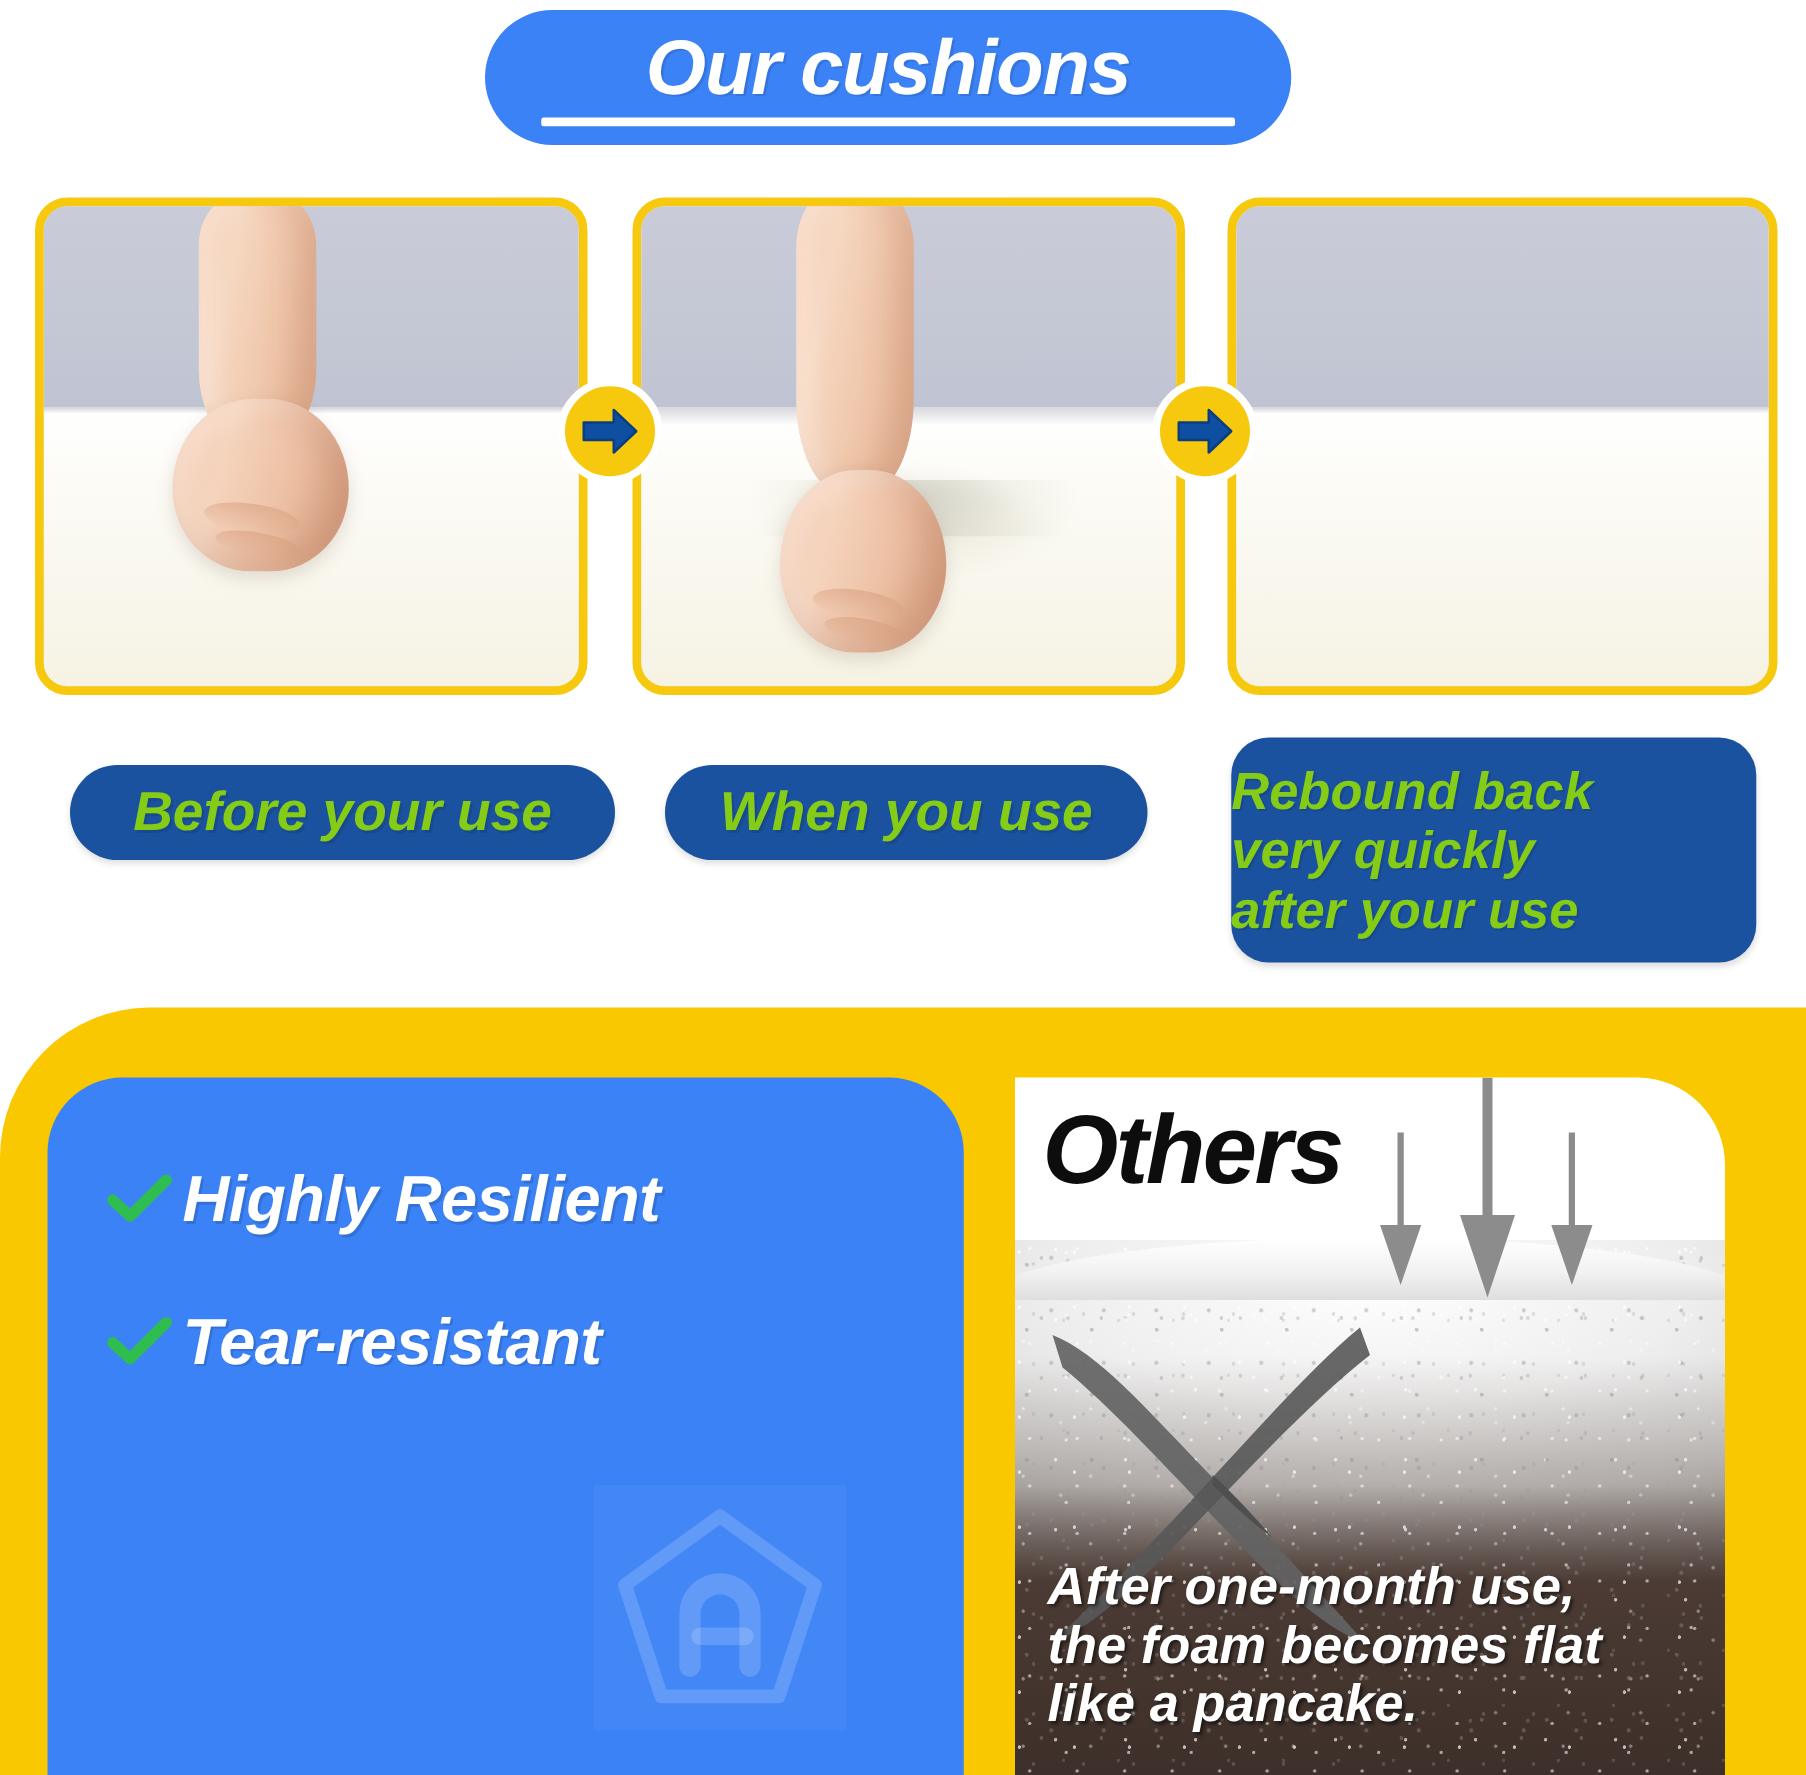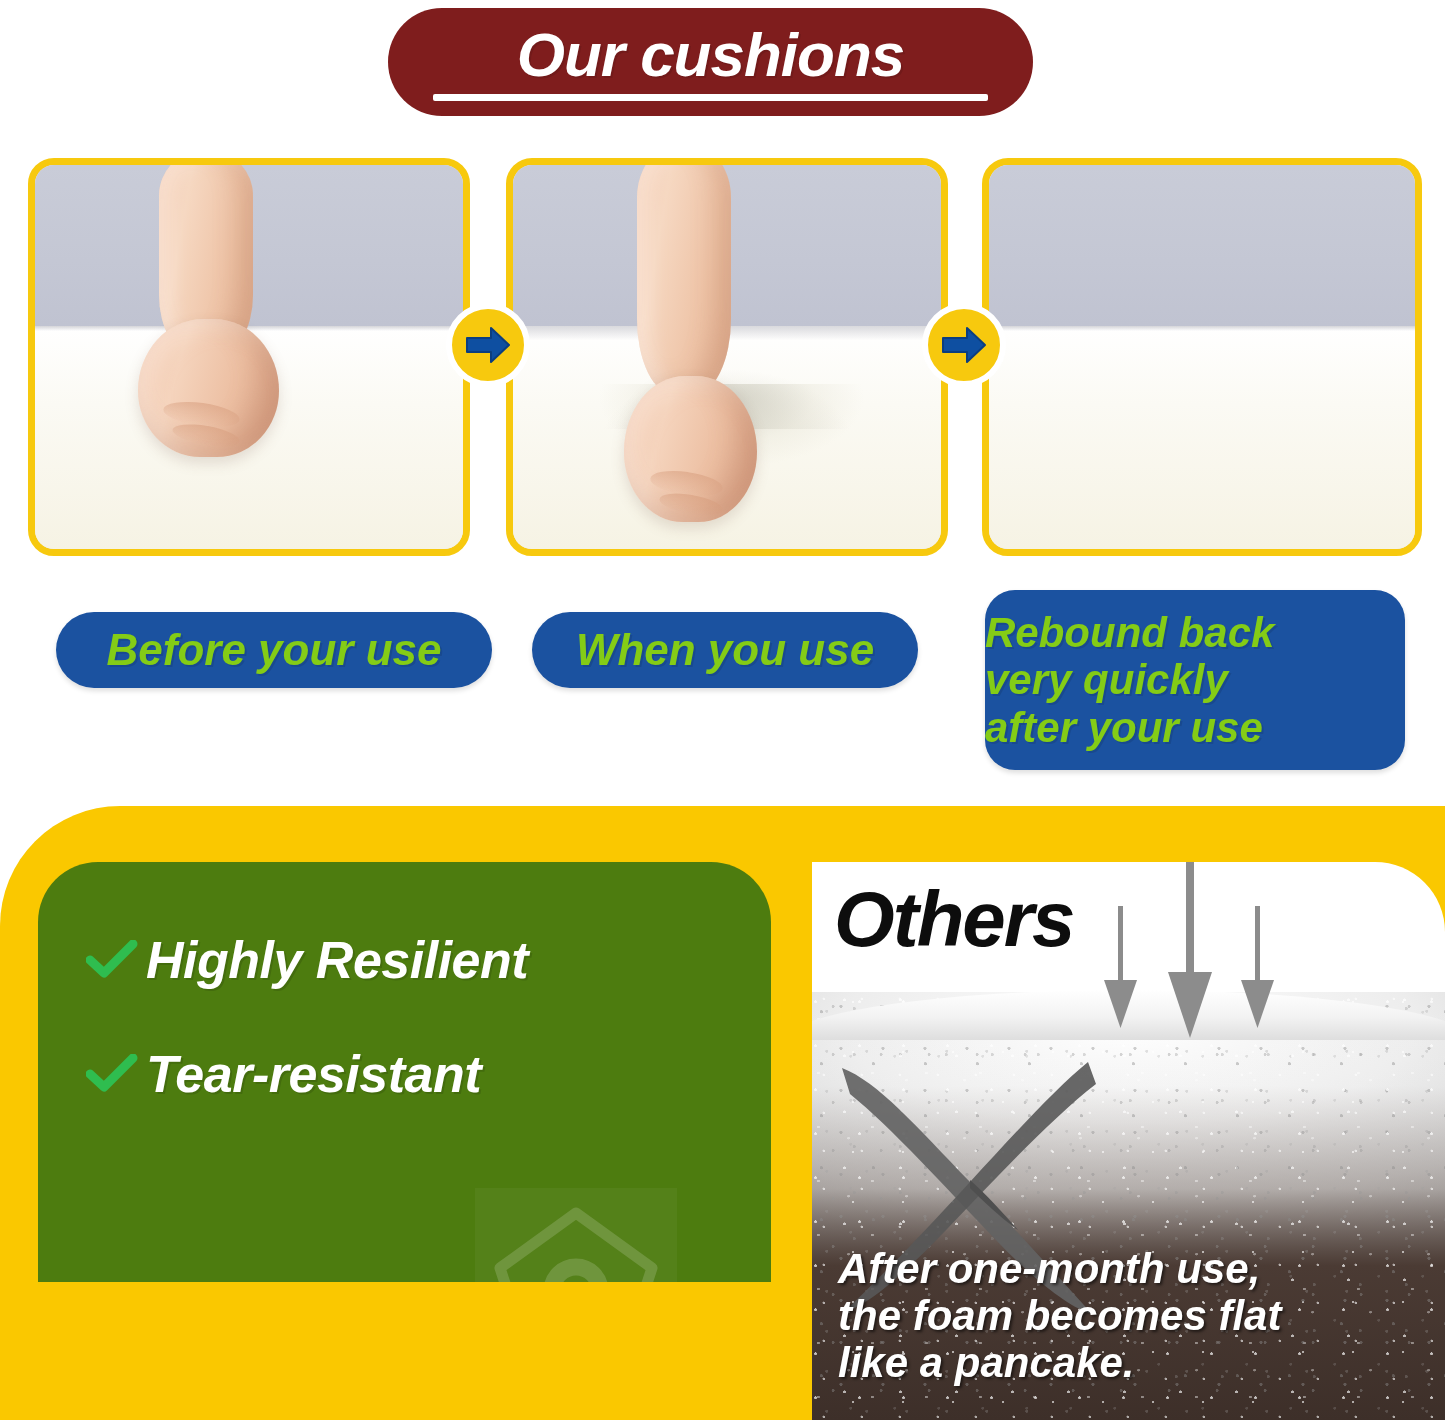--- a/index.html
+++ b/index.html
@@ -7,21 +7,21 @@
     width: 1445px; height: 1420px;
     background: #ffffff;
     font-family: "Liberation Sans", sans-serif;
     overflow: hidden;
   }
   #root { position: relative; width: 1445px; height: 1420px; background: #fff; }
 
   
   .banner {
     position: absolute; left: 388px; top: 8px; width: 645px; height: 108px;
-    background: #7f1d1d; border-radius: 54px;
+    background: #3b82f6; border-radius: 54px;
     display: flex; flex-direction: column; align-items: center; justify-content: center;
   }
   .banner-title {
     color: #ffffff; font-size: 62px; font-weight: bold; font-style: italic;
     letter-spacing: -1px; line-height: 1; text-shadow: 2px 2px 0 rgba(0,0,0,.10);
   }
   .banner-rule {
     width: 555px; height: 7px; background: #ffffff; margin-top: 8px; border-radius: 2px;
   }
 
@@ -119,41 +119,41 @@
   #pill-3 span { font-size: 42px; line-height: 1.13; white-space: pre-line; text-align: left; }
 
   
   .yellow-band {
     position: absolute; left: 0; top: 806px; width: 1445px; height: 614px;
     background: #FAC800; border-top-left-radius: 120px;
   }
 
   
   .blue-card {
-    position: absolute; left: 38px; top: 862px; width: 733px; height: 420px;
-    background: #4d7c0f; border-radius: 60px 60px 0 0; overflow: hidden;
+    position: absolute; left: 38px; top: 862px; width: 733px; height: 558px;
+    background: #3b82f6; border-radius: 60px 60px 0 0; overflow: hidden;
   }
   .features { position: absolute; left: 48px; top: 68px; width: 640px; z-index: 3; }
   .feature-row { display: flex; align-items: center; margin-bottom: 54px; }
   .check { width: 60px; flex: 0 0 60px; display: flex; align-items: center; }
   .check svg { display: block; }
   .feature-label {
     color: #ffffff; font-size: 52px; font-weight: bold; font-style: italic;
     letter-spacing: -0.5px; text-shadow: 2px 2px 0 rgba(0,0,0,.13);
   }
   .watermark {
     position: absolute; left: 437px; top: 326px; width: 202px; height: 196px;
     background: rgba(255,255,255,.045); z-index: 1;
     display: flex; align-items: center; justify-content: center;
   }
   .watermark svg { display: block; }
 
   
   .others-card {
-    position: absolute; left: 812px; top: 862px; width: 633px; height: 558px;
+    position: absolute; left: 812px; top: 862px; width: 568px; height: 558px;
     background: #ffffff; border-top-right-radius: 70px; overflow: hidden;
   }
   .others-title {
     position: absolute; left: 22px; top: 18px; z-index: 5;
     font-size: 78px; font-weight: bold; font-style: italic; color: #0d0d0d;
     letter-spacing: -2px; line-height: 1;
   }
   .down-arrows { position: absolute; left: 288px; top: 0px; width: 180px; height: 180px; z-index: 4; }
 
   

